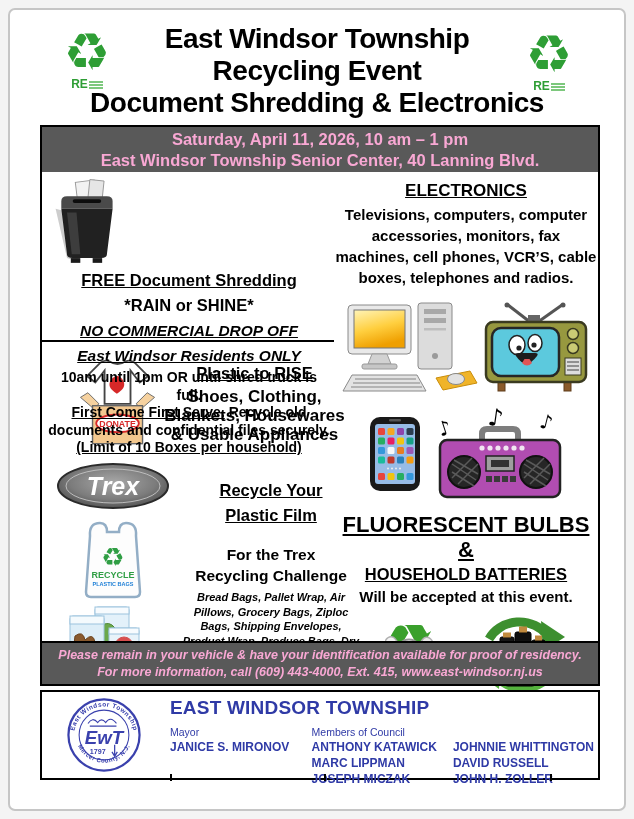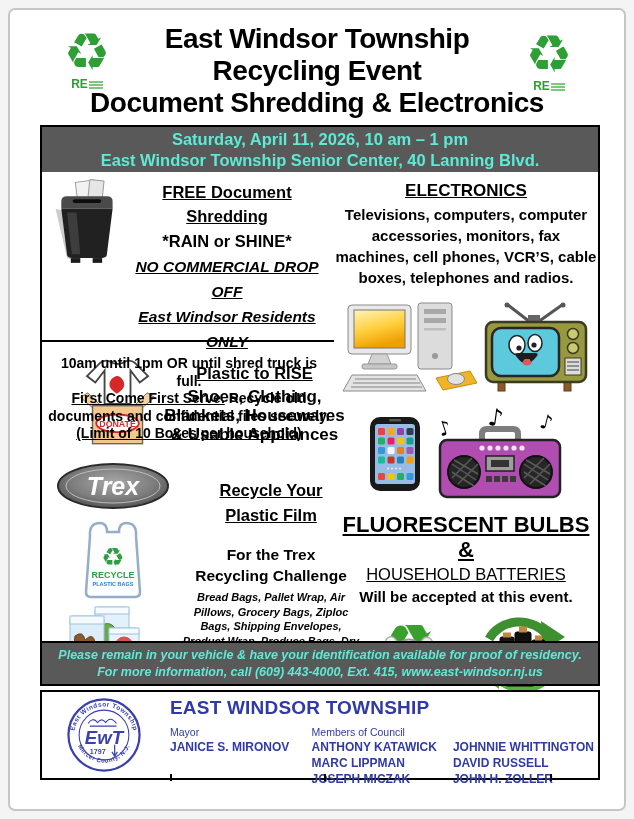--- a/index.html
+++ b/index.html
@@ -10,32 +10,32 @@
   .rec-logo .glyph{font-family:"DejaVu Sans",sans-serif;font-size:52px;color:#2e9e35;display:block;}
   .rec-logo .cap{font-size:12px;font-weight:bold;color:#2e9e35;display:inline-block;vertical-align:top;}
   .rec-logo .cap-lines{display:inline-block;vertical-align:top;margin-top:2px;margin-left:1px;}
   .rec-logo .cap-lines i{display:block;width:14px;height:2px;background:#7dc87d;margin:1px 0;}
   .logo-left{left:44px;top:16px;}
   .logo-right{left:506px;top:18px;}
   .title{position:absolute;top:13px;left:0;width:100%;text-align:center;
          font-weight:bold;font-size:28px;line-height:32px;letter-spacing:-0.5px;}
   
   .banner{position:absolute;left:30px;width:556px;background:#595959;border:2px solid #000;
-          color:#5eead4;text-align:center;font-weight:bold;}
+          color:#f9a8d4;text-align:center;font-weight:bold;}
   .date-banner{top:115px;height:43px;font-size:16.5px;line-height:21px;padding-top:2px;}
   .notice-banner{top:631px;height:37px;font-size:12.5px;line-height:17px;font-style:italic;padding-top:4px;}
   .banner div{white-space:nowrap;}
   
   .content{position:absolute;left:30px;top:162px;width:556px;height:469px;
            border-left:2.5px solid #000;border-right:2.5px solid #000;display:flex;background:#fff;}
   .col-left{width:292px;}
   .col-right{flex:1;text-align:center;padding-top:7px;}
   
   .shred-sec{height:162px;border-bottom:2.5px solid #000;padding:6px 4px 0 6px;position:relative;}
-  .shred-top{display:flex;}
+  .shred-top{display:flex;flex-direction:column;}
   .shred-img{width:76px;height:88px;flex:none;}
   .shred-heads{flex:1;text-align:center;padding-top:2px;}
   .h-main{font-size:16.5px;font-weight:bold;text-decoration:underline;line-height:24px;}
   .h-rain{font-size:16.5px;font-weight:bold;line-height:26px;}
   .h-ital{font-size:15.5px;font-weight:bold;font-style:italic;text-decoration:underline;line-height:25px;}
   .shred-body{text-align:center;font-weight:bold;font-size:14px;line-height:17.5px;margin-top:1px;}
   .u{text-decoration:underline;}
   
   .donate-sec{display:flex;align-items:center;padding:10px 2px 4px 32px;height:100px;}
   .donate-img{width:88px;height:96px;flex:none;}
@@ -51,21 +51,21 @@
   .trex-sub{font-size:15.5px;font-weight:bold;line-height:21px;width:160px;margin:2px auto 0;}
   .trex-items{font-size:11px;font-weight:bold;font-style:italic;line-height:14.5px;width:182px;margin:4px auto 0;}
   
   .elec-head{font-size:17px;font-weight:bold;text-decoration:underline;line-height:24px;}
   .elec-body{font-size:15px;font-weight:bold;line-height:21px;width:262px;margin:1px auto 0;}
   .img-row{display:flex;justify-content:center;align-items:center;}
   .row1{margin-top:10px;gap:2px;}
   .row2{margin-top:10px;gap:14px;}
   .row3{margin-top:6px;gap:10px;align-items:center;}
   .bulb-head{font-size:22px;font-weight:bold;text-decoration:underline;line-height:25px;margin-top:12px;}
-  .bulb-head2{font-size:16.5px;font-weight:normal;text-decoration:underline;line-height:25px;}
+  .bulb-head2{font-size:16.5px;font-weight:bold;text-decoration:underline;line-height:25px;}
   .bulb-body{font-size:15px;font-weight:bold;line-height:20px;}
   .boombox{position:relative;width:128px;height:92px;}
   .boombox svg{position:absolute;left:0;bottom:0;}
   .note{position:absolute;font-family:"DejaVu Sans",sans-serif;color:#000;font-weight:bold;}
   .n1{left:2px;top:8px;font-size:20px;transform:rotate(-18deg);}
   .n2{left:52px;top:-4px;font-size:24px;transform:rotate(8deg);}
   .n3{left:104px;top:2px;font-size:20px;transform:rotate(14deg);}
   .bulb-recycle{position:relative;width:100px;height:84px;}
   .bulb-recycle .big-rec{font-family:"DejaVu Sans",sans-serif;font-size:82px;line-height:84px;color:#3aa02c;display:block;}
   .bulb-recycle svg{position:absolute;left:26px;top:18px;}

